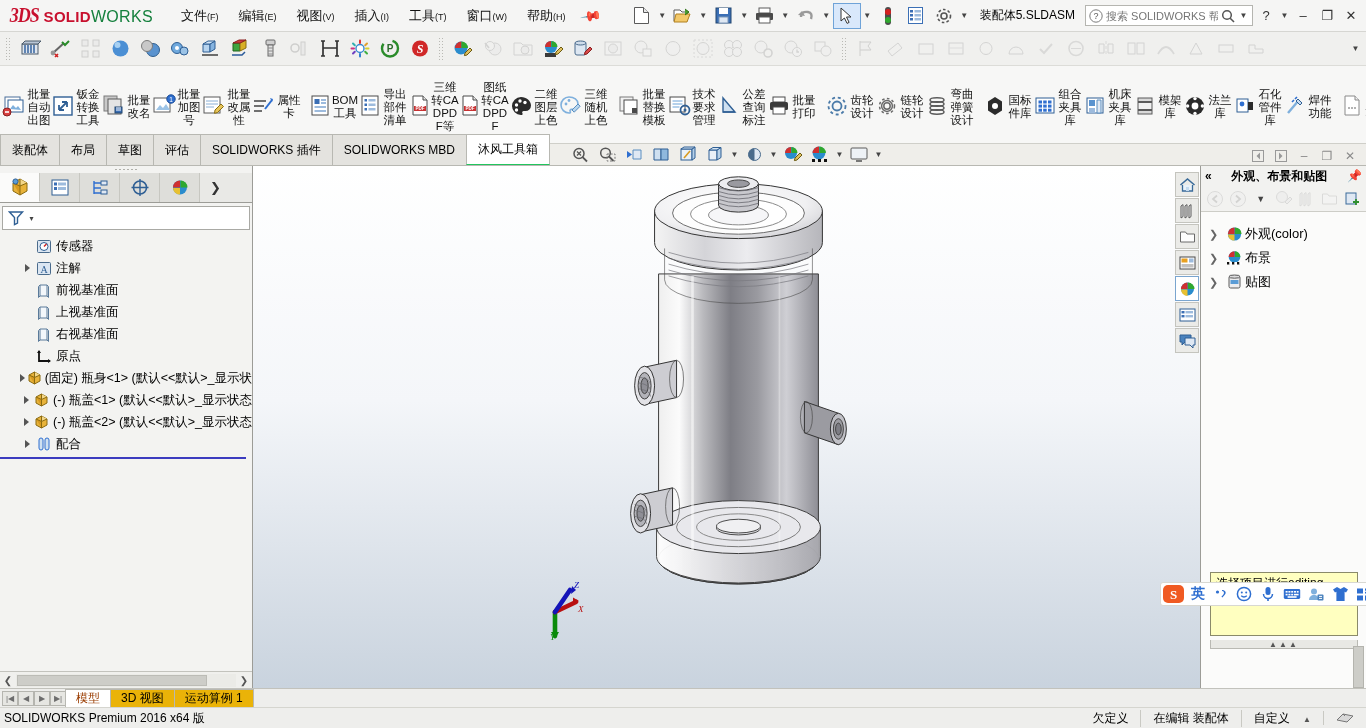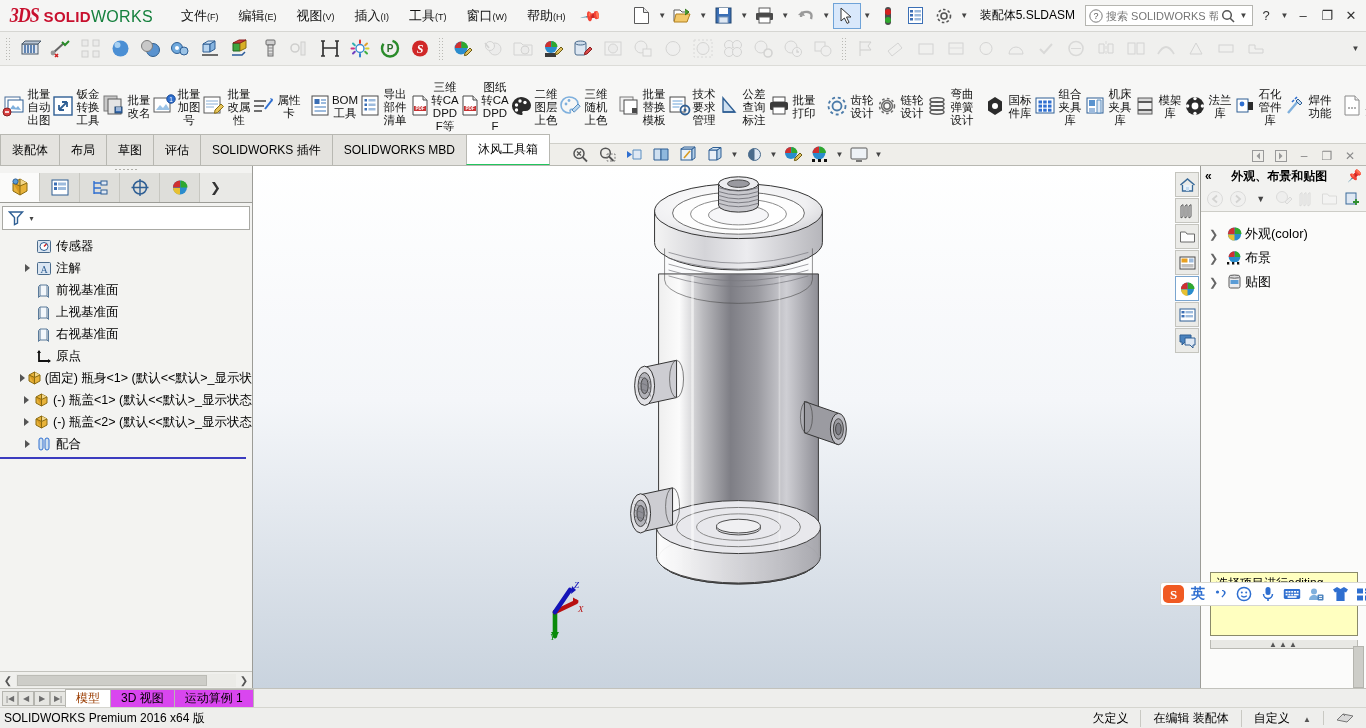--- a/index.html
+++ b/index.html
@@ -171,21 +171,21 @@
   .ime .en { font-size:14px; font-weight:bold; color:#2f6fd0; padding:0 1px;}
   .imi { width:20px; height:20px; display:flex; align-items:center; justify-content:center; cursor:default;}
 
   
   .bottombar { height:19px; background:#eeeeec; border-top:1px solid #c2c2bc;
                display:flex; align-items:center; flex:none; }
   .navbtns { display:flex; align-items:center; padding-left:2px; gap:0px;}
   .nb { width:16px; height:15px; border:1px solid #b5b5af; background:#e6e6e2;
         display:flex; align-items:center; justify-content:center; font-size:8px; color:#6d6d6d; cursor:default;}
   .btab { height:18px; padding:0 10px; display:flex; align-items:center; font-size:12px;
-          border:1px solid #b8b8b2; border-bottom:none; background:#d946ef; margin-left:-1px; cursor:default;}
+          border:1px solid #b8b8b2; border-bottom:none; background:#eab308; margin-left:-1px; cursor:default;}
   .btab.active { background:#fff; }
   .btab.active span { color:#9a3c00; }
   .statusbar { height:21px; background:#eeeeec; display:flex; align-items:center;
                font-size:12px; flex:none; border-top:1px solid #d5d5cf;}
   .sb-left { padding-left:4px; }
   .sb-right { margin-left:auto; display:flex; align-items:center; }
   .sb-cell { padding:0 12px; border-left:1px solid #c9c9c3; white-space:nowrap; }
   .sb-cell.nb2 { border-left:none; }
   svg { display:block; }
 </style>

